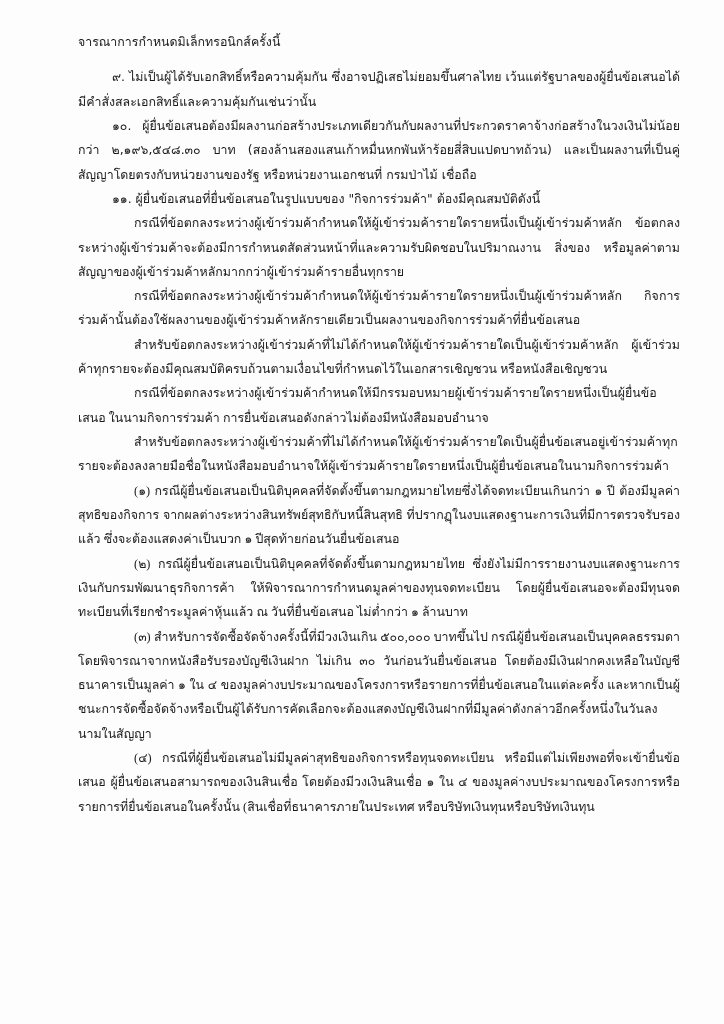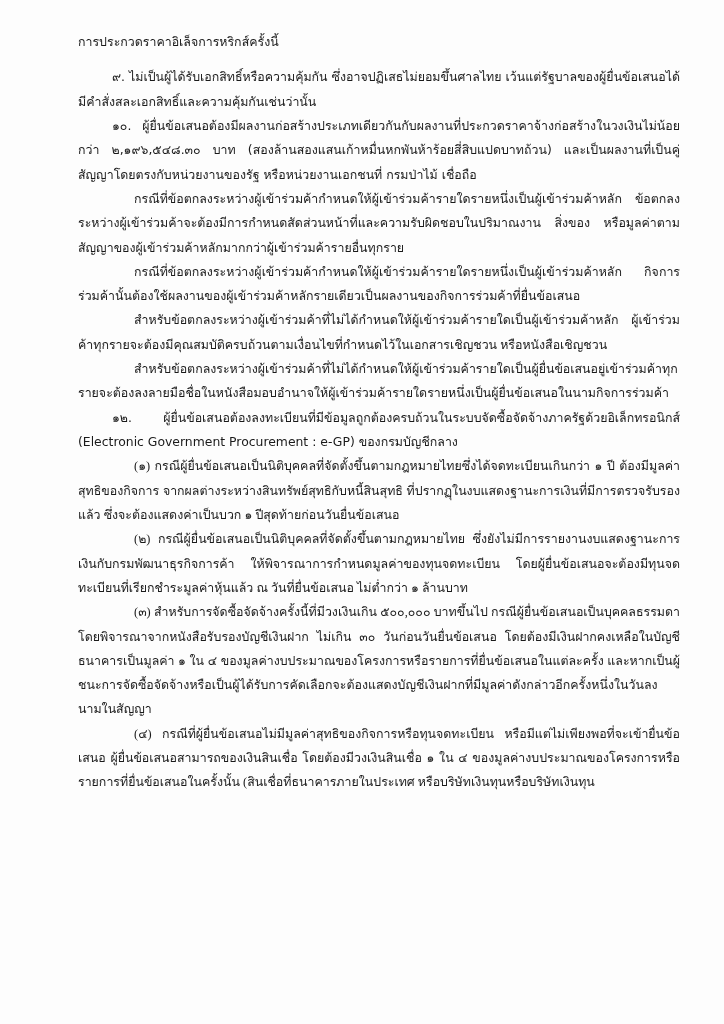--- a/index.html
+++ b/index.html
@@ -41,28 +41,29 @@
   .indent-1 { text-indent: 34px; }
   .indent-2 { text-indent: 56px; font-family: Liberation Serif, serif; }
   .blk { margin-bottom: 0px; }
 </style>
 </head>
 <body>
 
 <div class="page">
   <div class="doc-body">
 
-    <p class="header-line">การประกวดราคาอิเล็จการหริกส์ครั้งนี้</p>
+    <p class="header-line">จารณาการกำหนดมิเล็กทรอนิกส์ครั้งนี้</p>
 
     <p class="blk indent-1">๙. ไม่เป็นผู้ได้รับเอกสิทธิ์หรือความคุ้มกัน ซึ่งอาจปฏิเสธไม่ยอมขึ้นศาลไทย เว้นแต่รัฐบาลของผู้ยื่นข้อเสนอได้มีคำสั่งสละเอกสิทธิ์และความคุ้มกันเช่นว่านั้น</p>
     <p class="blk indent-1">๑๐. ผู้ยื่นข้อเสนอต้องมีผลงานก่อสร้างประเภทเดียวกันกับผลงานที่ประกวดราคาจ้างก่อสร้างในวงเงินไม่น้อยกว่า ๒,๑๙๖,๕๔๘.๓๐ บาท (สองล้านสองแสนเก้าหมื่นหกพันห้าร้อยสี่สิบแปดบาทถ้วน) และเป็นผลงานที่เป็นคู่สัญญาโดยตรงกับหน่วยงานของรัฐ หรือหน่วยงานเอกชนที่ กรมป่าไม้ เชื่อถือ</p>
+    <p class="blk indent-1">๑๑. ผู้ยื่นข้อเสนอที่ยื่นข้อเสนอในรูปแบบของ "กิจการร่วมค้า" ต้องมีคุณสมบัติดังนี้</p>
     <p class="blk indent-2">กรณีที่ข้อตกลงระหว่างผู้เข้าร่วมค้ากำหนดให้ผู้เข้าร่วมค้ารายใดรายหนึ่งเป็นผู้เข้าร่วมค้าหลัก ข้อตกลงระหว่างผู้เข้าร่วมค้าจะต้องมีการกำหนดสัดส่วนหน้าที่และความรับผิดชอบในปริมาณงาน สิ่งของ หรือมูลค่าตามสัญญาของผู้เข้าร่วมค้าหลักมากกว่าผู้เข้าร่วมค้ารายอื่นทุกราย</p>
     <p class="blk indent-2">กรณีที่ข้อตกลงระหว่างผู้เข้าร่วมค้ากำหนดให้ผู้เข้าร่วมค้ารายใดรายหนึ่งเป็นผู้เข้าร่วมค้าหลัก กิจการร่วมค้านั้นต้องใช้ผลงานของผู้เข้าร่วมค้าหลักรายเดียวเป็นผลงานของกิจการร่วมค้าที่ยื่นข้อเสนอ</p>
     <p class="blk indent-2">สำหรับข้อตกลงระหว่างผู้เข้าร่วมค้าที่ไม่ได้กำหนดให้ผู้เข้าร่วมค้ารายใดเป็นผู้เข้าร่วมค้าหลัก ผู้เข้าร่วมค้าทุกรายจะต้องมีคุณสมบัติครบถ้วนตามเงื่อนไขที่กำหนดไว้ในเอกสารเชิญชวน หรือหนังสือเชิญชวน</p>
+    <p class="blk indent-2">กรณีที่ข้อตกลงระหว่างผู้เข้าร่วมค้ากำหนดให้มีกรรมอบหมายผู้เข้าร่วมค้ารายใดรายหนึ่งเป็นผู้ยื่นข้อเสนอ ในนามกิจการร่วมค้า การยื่นข้อเสนอดังกล่าวไม่ต้องมีหนังสือมอบอำนาจ</p>
     <p class="blk indent-2">สำหรับข้อตกลงระหว่างผู้เข้าร่วมค้าที่ไม่ได้กำหนดให้ผู้เข้าร่วมค้ารายใดเป็นผู้ยื่นข้อเสนอยู่เข้าร่วมค้าทุกรายจะต้องลงลายมือชื่อในหนังสือมอบอำนาจให้ผู้เข้าร่วมค้ารายใดรายหนึ่งเป็นผู้ยื่นข้อเสนอในนามกิจการร่วมค้า</p>
-    <p class="blk indent-1">๑๒. ผู้ยื่นข้อเสนอต้องลงทะเบียนที่มีข้อมูลถูกต้องครบถ้วนในระบบจัดซื้อจัดจ้างภาครัฐด้วยอิเล็กทรอนิกส์ (Electronic Government Procurement : e-GP) ของกรมบัญชีกลาง</p>
     <p class="blk indent-2">(๑) กรณีผู้ยื่นข้อเสนอเป็นนิติบุคคลที่จัดตั้งขึ้นตามกฎหมายไทยซึ่งได้จดทะเบียนเกินกว่า ๑ ปี ต้องมีมูลค่าสุทธิของกิจการ จากผลต่างระหว่างสินทรัพย์สุทธิกับหนี้สินสุทธิ ที่ปรากฏุในงบแสดงฐานะการเงินที่มีการตรวจรับรองแล้ว ซึ่งจะต้องแสดงค่าเป็นบวก ๑ ปีสุดท้ายก่อนวันยื่นข้อเสนอ</p>
     <p class="blk indent-2">(๒) กรณีผู้ยื่นข้อเสนอเป็นนิติบุคคลที่จัดตั้งขึ้นตามกฎหมายไทย ซึ่งยังไม่มีการรายงานงบแสดงฐานะการเงินกับกรมพัฒนาธุรกิจการค้า ให้พิจารณาการกำหนดมูลค่าของทุนจดทะเบียน โดยผู้ยื่นข้อเสนอจะต้องมีทุนจดทะเบียนที่เรียกชำระมูลค่าหุ้นแล้ว ณ วันที่ยื่นข้อเสนอ ไม่ต่ำกว่า ๑ ล้านบาท</p>
     <p class="blk indent-2">(๓) สำหรับการจัดซื้อจัดจ้างครั้งนี้ที่มีวงเงินเกิน ๕๐๐,๐๐๐ บาทขึ้นไป กรณีผู้ยื่นข้อเสนอเป็นบุคคลธรรมดา โดยพิจารณาจากหนังสือรับรองบัญชีเงินฝาก ไม่เกิน ๓๐ วันก่อนวันยื่นข้อเสนอ โดยต้องมีเงินฝากคงเหลือในบัญชีธนาคารเป็นมูลค่า ๑ ใน ๔ ของมูลค่างบประมาณของโครงการหรือรายการที่ยื่นข้อเสนอในแต่ละครั้ง และหากเป็นผู้ชนะการจัดซื้อจัดจ้างหรือเป็นผู้ได้รับการคัดเลือกจะต้องแสดงบัญชีเงินฝากที่มีมูลค่าดังกล่าวอีกครั้งหนึ่งในวันลงนามในสัญญา</p>
     <p class="blk indent-2">(๔) กรณีที่ผู้ยื่นข้อเสนอไม่มีมูลค่าสุทธิของกิจการหรือทุนจดทะเบียน หรือมีแต่ไม่เพียงพอที่จะเข้ายื่นข้อเสนอ ผู้ยื่นข้อเสนอสามารถของเงินสินเชื่อ โดยต้องมีวงเงินสินเชื่อ ๑ ใน ๔ ของมูลค่างบประมาณของโครงการหรือรายการที่ยื่นข้อเสนอในครั้งนั้น (สินเชื่อที่ธนาคารภายในประเทศ หรือบริษัทเงินทุนหรือบริษัทเงินทุน</p>
 
   </div>
 </div>
 
 </body></html>

